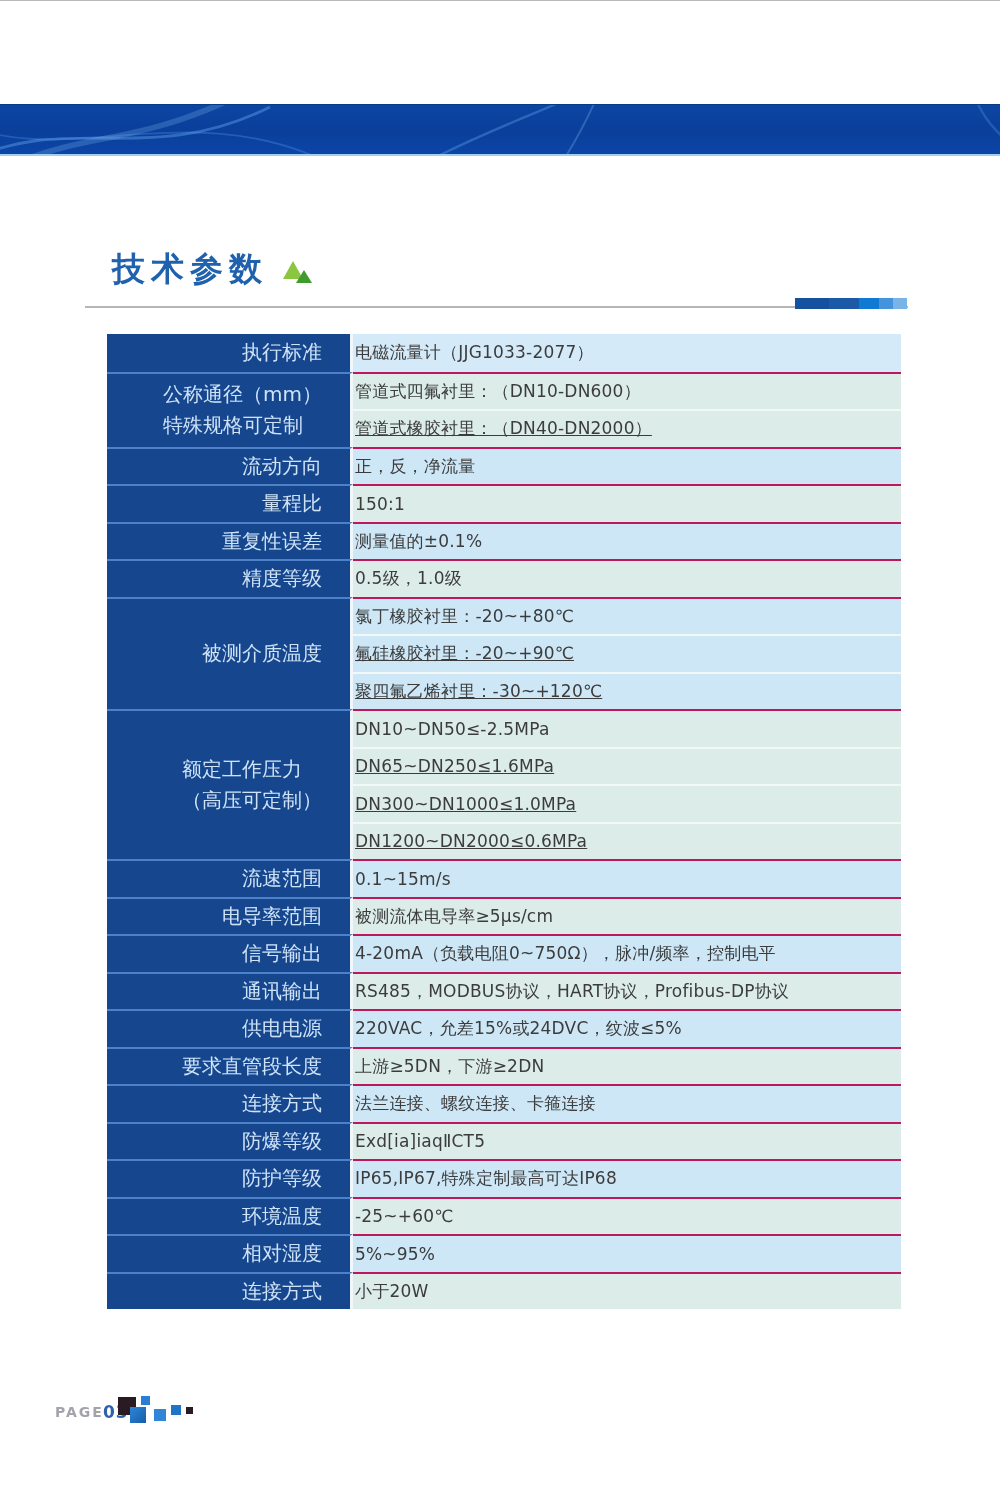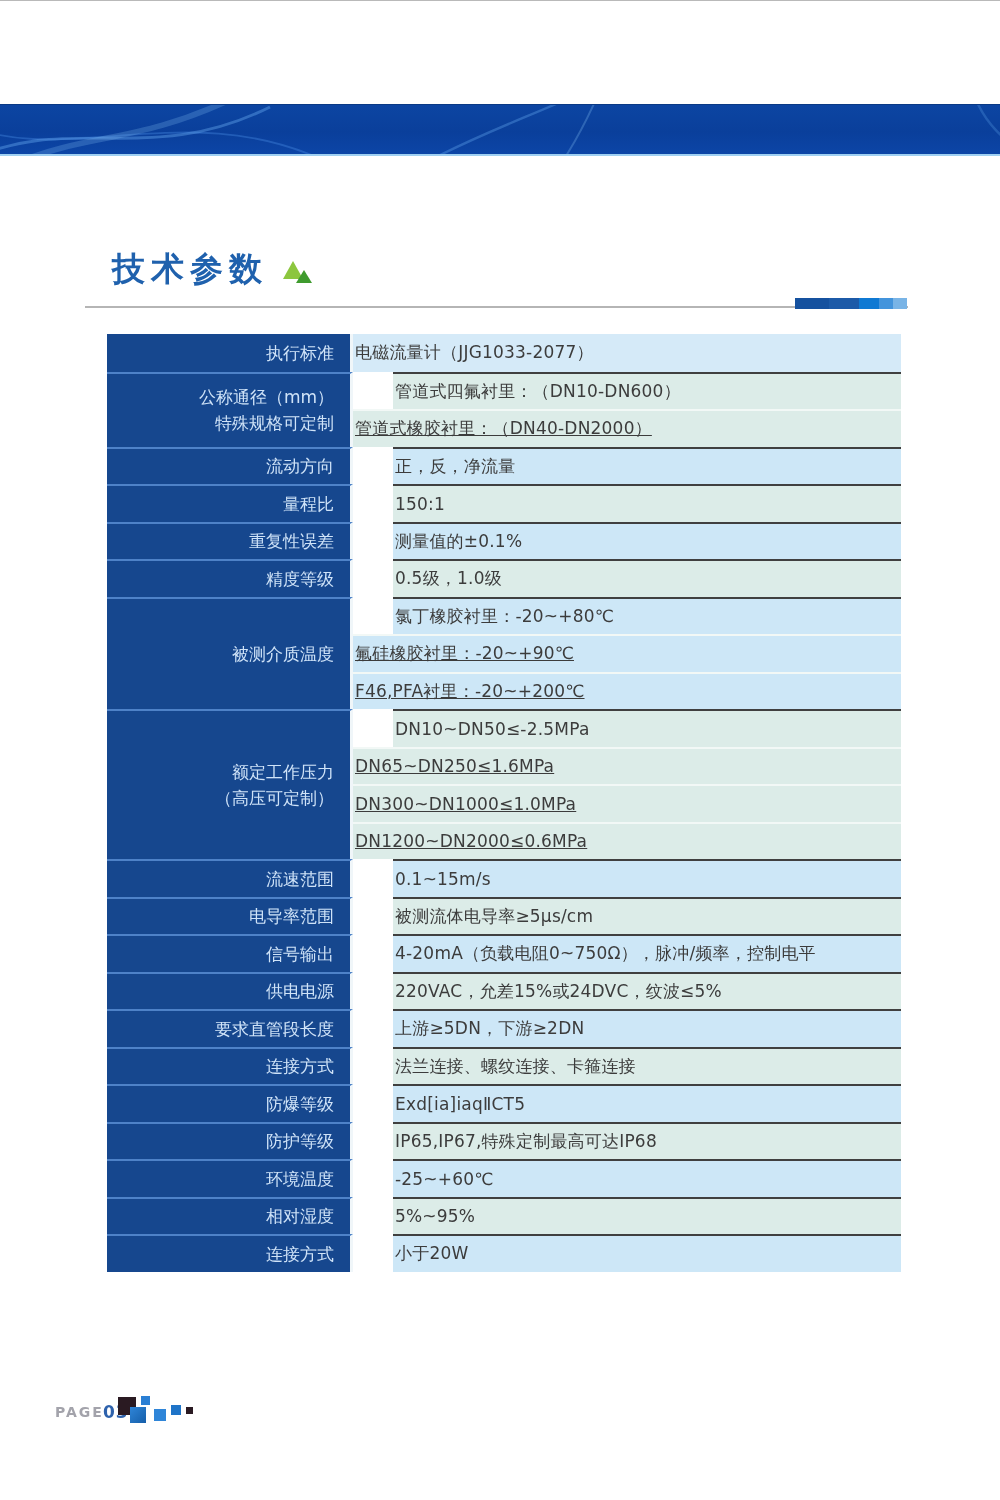--- a/index.html
+++ b/index.html
@@ -56,39 +56,38 @@
   .spec-table {
     position: absolute; left: 107px; top: 333px;
     width: 794px;
   }
   .t-group { display: flex; align-items: stretch; }
   .cell-label {
     flex: 0 0 246px;
     background: #16478e;
     border-right: 3px solid #f0f6f9;
     display: flex; align-items: center; justify-content: flex-end;
-    text-align: right;
-    padding-right: 16px;
+    padding-right: 28px;
     color: #cfe3f8;
-    font-size: 17px; font-weight: 500;
+    font-size: 20px; font-weight: 500;
     line-height: 1.55;
     white-space: pre-line;
   }
   .t-group + .t-group .cell-label { border-top: 2px solid #4e82c8; }
   .cell-values { flex: 1 1 auto; display: flex; flex-direction: column; }
   .t-row {
     height: 37.5px;
     display: flex; align-items: center;
     padding-left: 2px;
     font-size: 17px; font-weight: 500;
     color: #3c3c3c;
     letter-spacing: 0.2px;
   }
   .t-row + .t-row { border-top: 2px solid #f2f8f6; text-decoration: underline; }
-  .t-group + .t-group .t-row:first-child { border-top: 2px solid #404040; margin-left: 40px; }
+  .t-group + .t-group .t-row:first-child { border-top: 2px solid #be185d; }
   .t-group:nth-child(odd)  .t-row { background: #cde7f7; }
   .t-group:nth-child(even) .t-row { background: #dcece8; }
   .t-group:first-child .t-row { background: #d5eaf8; }
 
   
   .footer { position: absolute; left: 0; top: 1390px; width: 300px; height: 50px; }
   .page-label {
     position: absolute; left: 55px; top: 13px;
     font-size: 14px; letter-spacing: 2px; color: #a3a3ab; font-weight: 700;
   }
@@ -175,21 +174,21 @@
         <div class="cell-label">精度等级</div>
         <div class="cell-values">
           <div class="t-row">0.5级，1.0级</div>
         </div>
       </div>
       <div class="t-group">
         <div class="cell-label">被测介质温度</div>
         <div class="cell-values">
           <div class="t-row">氯丁橡胶衬里：-20~+80℃</div>
           <div class="t-row">氟硅橡胶衬里：-20~+90℃</div>
-          <div class="t-row">F46,PFA衬里：-20~+200℃</div>
+          <div class="t-row">聚四氟乙烯衬里：-30~+120℃</div>
         </div>
       </div>
       <div class="t-group">
         <div class="cell-label">额定工作压力
 （高压可定制）</div>
         <div class="cell-values">
           <div class="t-row">DN10~DN50≤-2.5MPa</div>
           <div class="t-row">DN65~DN250≤1.6MPa</div>
           <div class="t-row">DN300~DN1000≤1.0MPa</div>
           <div class="t-row">DN1200~DN2000≤0.6MPa</div>
@@ -204,20 +203,26 @@
       <div class="t-group">
         <div class="cell-label">电导率范围</div>
         <div class="cell-values">
           <div class="t-row">被测流体电导率≥5μs/cm</div>
         </div>
       </div>
       <div class="t-group">
         <div class="cell-label">信号输出</div>
         <div class="cell-values">
           <div class="t-row">4-20mA（负载电阻0~750Ω），脉冲/频率，控制电平</div>
+        </div>
+      </div>
+      <div class="t-group">
+        <div class="cell-label">通讯输出</div>
+        <div class="cell-values">
+          <div class="t-row">RS485，MODBUS协议，HART协议，Profibus-DP协议</div>
         </div>
       </div>
       <div class="t-group">
         <div class="cell-label">供电电源</div>
         <div class="cell-values">
           <div class="t-row">220VAC，允差15%或24DVC，纹波≤5%</div>
         </div>
       </div>
       <div class="t-group">
         <div class="cell-label">要求直管段长度</div>

